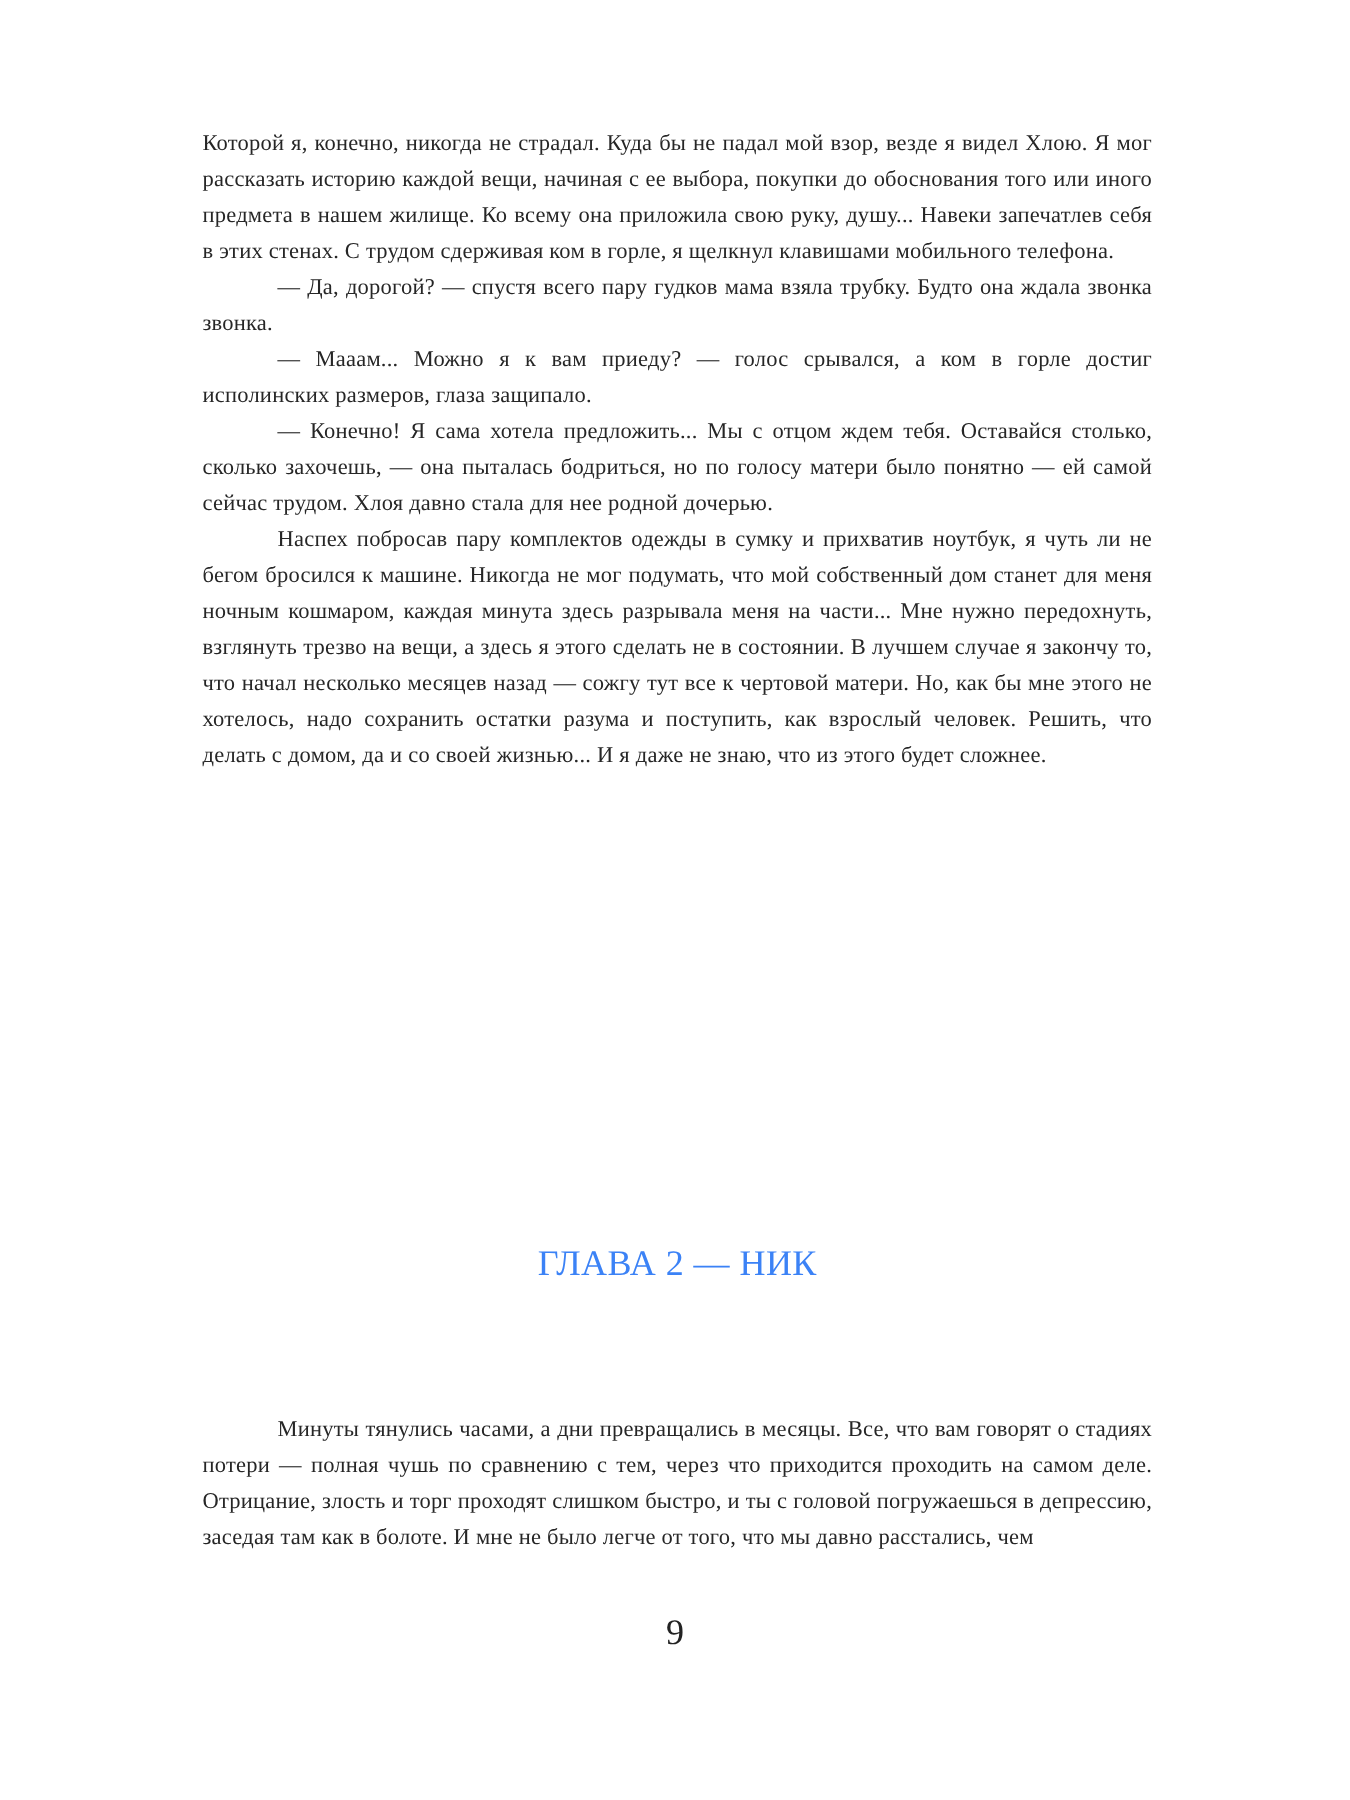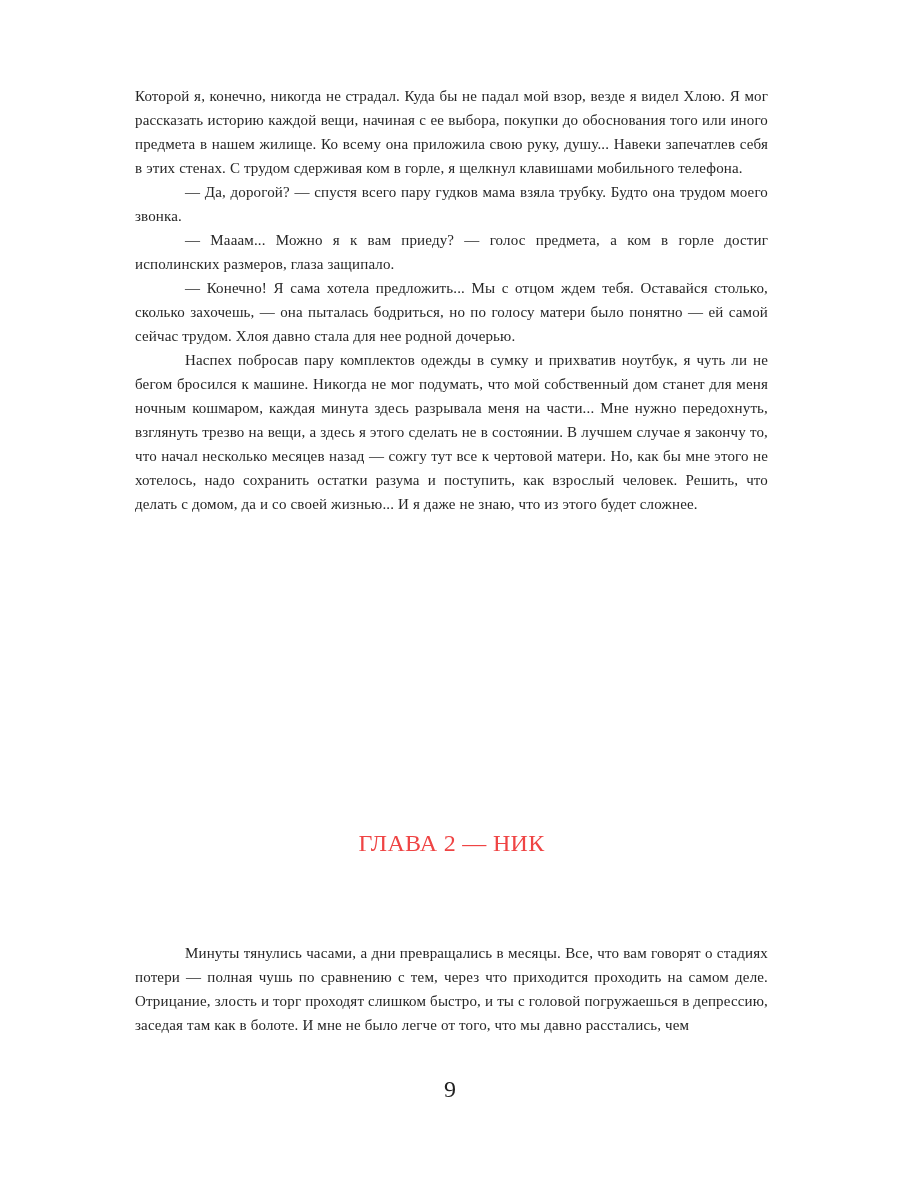--- a/index.html
+++ b/index.html
@@ -8,35 +8,35 @@
     font-family:"DejaVu Serif", "Liberation Serif", serif; color:#262626;
   }
   .page { position:absolute; left:135px; top:84px; width:633px; }
   p.para {
     margin:0; font-family:"Liberation Serif", serif; font-size:15px; line-height:24px;
     text-align:justify; text-align-last:left; letter-spacing:0.15px;
   }
   p.indent { text-indent:50px; }
   .chapter {
     position:absolute; left:135px; width:633px; top:830px; text-align:center;
-    font-family:"Liberation Serif", serif; font-size:24px; letter-spacing:0.3px; color:#ef4444;
+    font-family:"Liberation Serif", serif; font-size:24px; letter-spacing:0.3px; color:#3b82f6;
   }
   .page2 { position:absolute; left:135px; top:941px; width:633px; }
   .pagenum {
     position:absolute; left:0; width:900px; top:1076px; text-align:center;
     font-family:"Liberation Serif", serif; font-size:24px; color:#222;
   }
 </style>
 </head>
 <body>
 
 <div class="page">
   <p class="para">Которой я, конечно, никогда не страдал. Куда бы не падал мой взор, везде я видел Хлою. Я мог рассказать историю каждой вещи, начиная с ее выбора, покупки до обоснования того или иного предмета в нашем жилище. Ко всему она приложила свою руку, душу... Навеки запечатлев себя в этих стенах. С трудом сдерживая ком в горле, я щелкнул клавишами мобильного телефона.</p>
-  <p class="para indent">— Да, дорогой? — спустя всего пару гудков мама взяла трубку. Будто она трудом моего звонка.</p>
-  <p class="para indent">— Мааам... Можно я к вам приеду? — голос предмета, а ком в горле достиг исполинских размеров, глаза защипало.</p>
+  <p class="para indent">— Да, дорогой? — спустя всего пару гудков мама взяла трубку. Будто она ждала звонка звонка.</p>
+  <p class="para indent">— Мааам... Можно я к вам приеду? — голос срывался, а ком в горле достиг исполинских размеров, глаза защипало.</p>
   <p class="para indent">— Конечно! Я сама хотела предложить... Мы с отцом ждем тебя. Оставайся столько, сколько захочешь, — она пыталась бодриться, но по голосу матери было понятно — ей самой сейчас трудом. Хлоя давно стала для нее родной дочерью.</p>
   <p class="para indent">Наспех побросав пару комплектов одежды в сумку и прихватив ноутбук, я чуть ли не бегом бросился к машине. Никогда не мог подумать, что мой собственный дом станет для меня ночным кошмаром, каждая минута здесь разрывала меня на части... Мне нужно передохнуть, взглянуть трезво на вещи, а здесь я этого сделать не в состоянии. В лучшем случае я закончу то, что начал несколько месяцев назад — сожгу тут все к чертовой матери. Но, как бы мне этого не хотелось, надо сохранить остатки разума и поступить, как взрослый человек. Решить, что делать с домом, да и со своей жизнью... И я даже не знаю, что из этого будет сложнее.</p>
 </div>
 
 <div class="chapter">ГЛАВА 2 — НИК</div>
 
 <div class="page2">
   <p class="para indent">Минуты тянулись часами, а дни превращались в месяцы. Все, что вам говорят о стадиях потери — полная чушь по сравнению с тем, через что приходится проходить на самом деле. Отрицание, злость и торг проходят слишком быстро, и ты с головой погружаешься в депрессию, заседая там как в болоте. И мне не было легче от того, что мы давно расстались, чем</p>
 </div>
 

